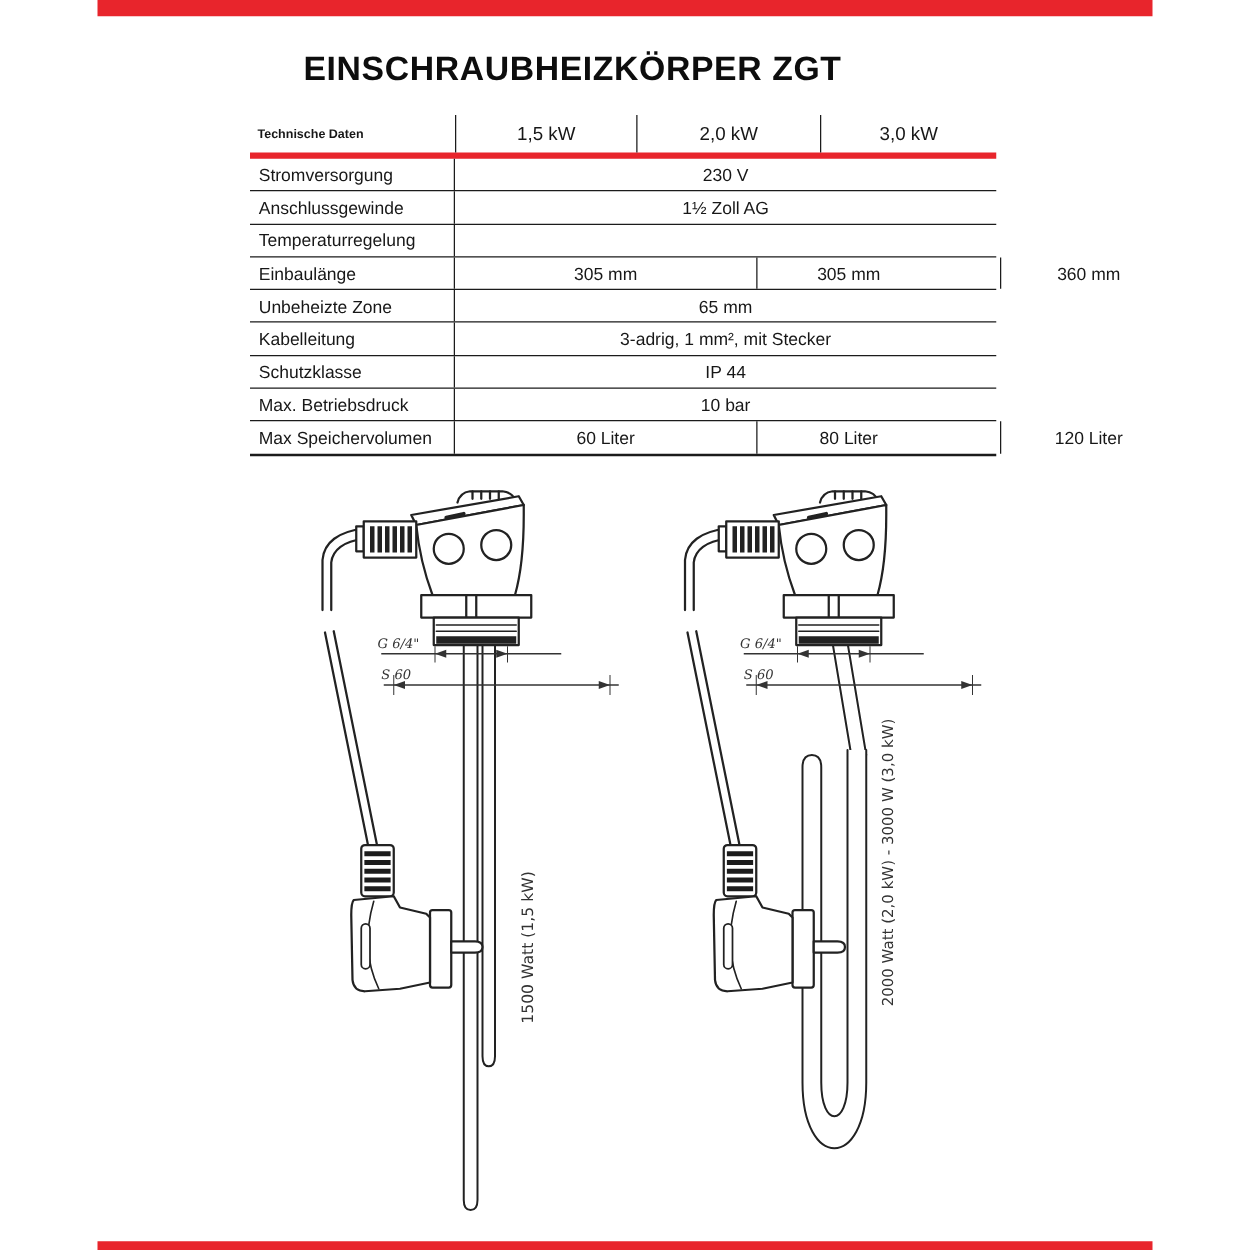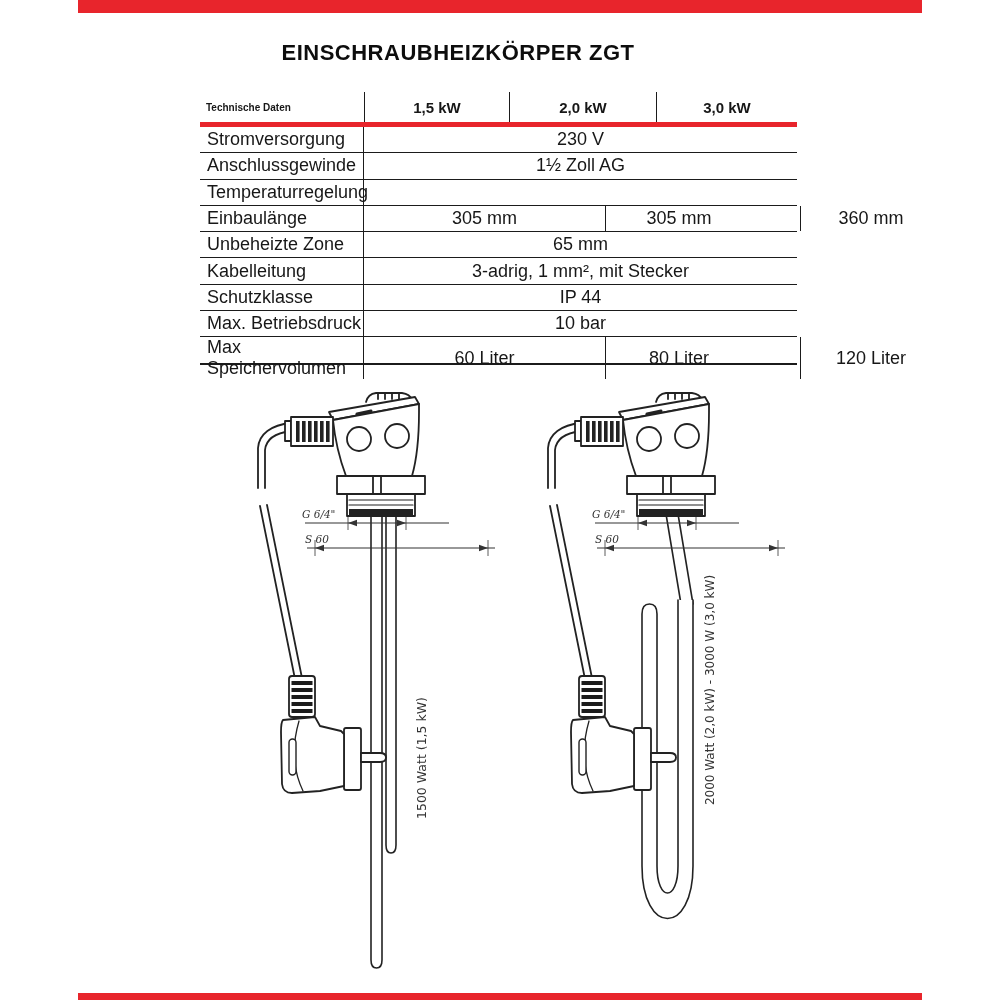--- a/index.html
+++ b/index.html
@@ -7,39 +7,39 @@
   body {
     width:1000px; height:1000px; position:relative; background:#ffffff;
     font-family:"Liberation Sans", sans-serif; color:var(--ink); overflow:hidden;
   }
   .bar { position:absolute; left:78px; width:844px; background:var(--red); }
   .bar.top { top:0; height:13px; }
   .bar.bottom { top:993px; height:7px; }
 
   .title {
     position:absolute; top:40px; left:0; width:916px; text-align:center;
-    font-size:22px; font-weight:bold; letter-spacing:0.5px; color:#0d0d0d;
+    font-size:27px; font-weight:bold; letter-spacing:0.5px; color:#0d0d0d;
   }
 
   
   .spec-table { position:absolute; left:200px; top:92px; width:597px; }
   .thead {
     display:grid; grid-template-columns:164px 145px 147px 141px; height:30px;
   }
   .thead .hlabel {
     font-weight:bold; font-size:10px; display:flex; align-items:center; padding-left:6px;
   }
   .thead .hcol {
-    font-weight:bold; font-size:15px; display:flex; align-items:center; justify-content:center;
+    font-weight:normal; font-size:15px; display:flex; align-items:center; justify-content:center;
     border-left:1.6px solid var(--line); height:100%;
   }
   .red-rule { height:5px; background:var(--red); }
   .trow {
     display:grid; height:25.3px; border-bottom:1.5px solid var(--line);
-    font-size:18px;
+    font-size:14px;
   }
   .trow.span { grid-template-columns:164px 1fr; }
   .trow.cols { grid-template-columns:164px 145px 147px 141px;gap:48px; }
   .trow:last-child { border-bottom:2px solid var(--line); }
   .cell { display:flex; align-items:center; height:100%; }
   .cell.label { padding-left:7px; border-right:1.6px solid var(--line); }
   .cell.val { justify-content:center; text-align:center; }
   .trow.cols .cell.val + .cell.val { border-left:1.6px solid var(--line); }
 
   

